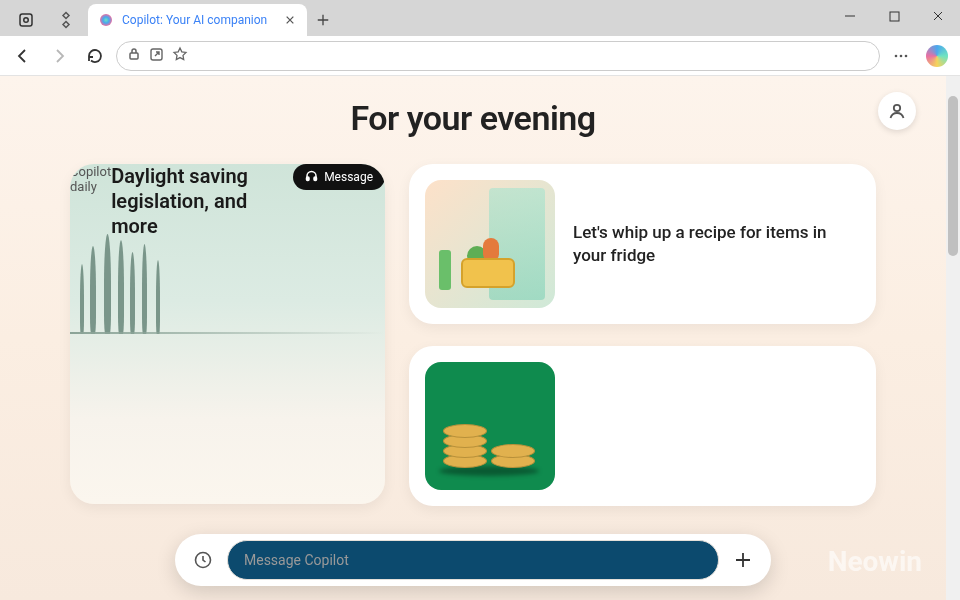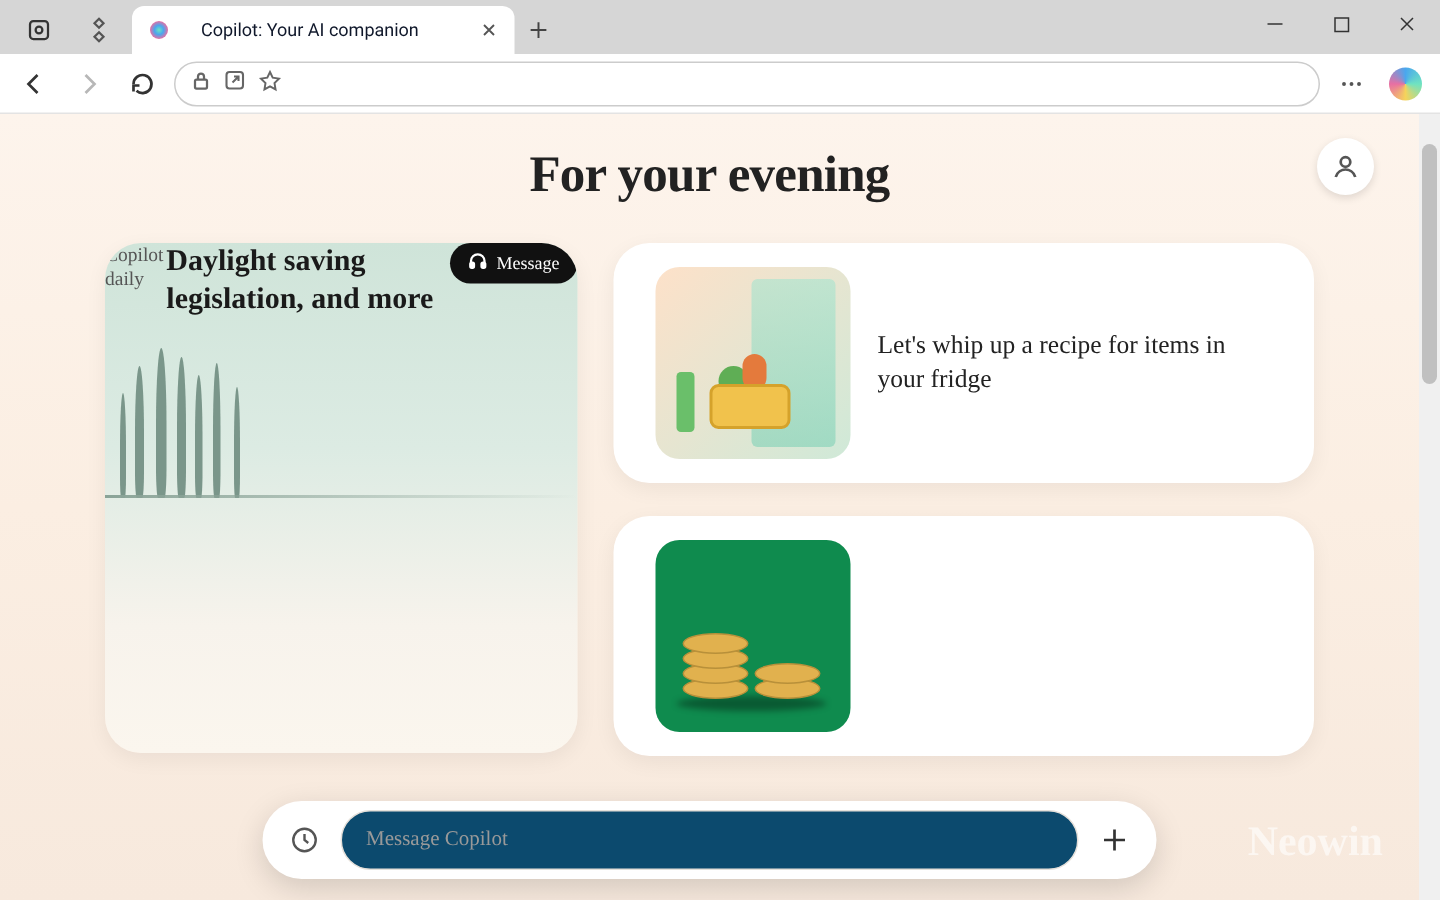--- a/index.html
+++ b/index.html
@@ -2,37 +2,37 @@
 <html><head>
 <meta charset="utf-8">
 <style>
   * { box-sizing: border-box; margin: 0; padding: 0; }
   html, body { width: 960px; height: 600px; overflow: hidden; font-family: -apple-system, BlinkMacSystemFont, "Segoe UI", Roboto, sans-serif; background: #e8e8e8; }
   
   
   .tabbar { height: 36px; background: #d6d6d6; display: flex; align-items: flex-end; padding-left: 8px; position: relative; }
   .tab-icon-box { width: 36px; height: 32px; display:flex; align-items:center; justify-content:center; border-radius: 6px 6px 0 0; margin-right: 4px;}
   .tab-icon-box svg { width: 18px; height: 18px; }
-  .tab { display: flex; align-items: center; height: 32px; background: #fff; border-radius: 8px 8px 0 0; padding: 0 10px; gap: 20px; font-size: 12px; color: #0f172a; min-width: 190px; text-align: center; }
+  .tab { display: flex; align-items: center; height: 32px; background: #fff; border-radius: 8px 8px 0 0; padding: 0 10px; gap: 8px; font-size: 12px; color: #3b82f6; min-width: 190px; text-align: center; }
   .tab .favicon { width: 16px; height: 16px; }
   .tab .close { width: 14px; height: 14px; display:flex;align-items:center;justify-content:center; color:#555; }
   .newtab { width: 32px; height: 32px; display:flex; align-items:center; justify-content:center; color:#444; }
   .win-controls { position:absolute; right:0; top:0; height:36px; display:flex; }
   .win-btn { width:44px; height:32px; display:flex; align-items:center; justify-content:center; color:#333; }
   
   .navbar { height: 40px; background: #fff; display:flex; align-items:center; padding: 0 8px; gap: 6px; border-bottom: 1px solid #e3e3e3;}
   .nav-icon { width: 30px; height: 30px; display:flex; align-items:center; justify-content:center; color:#555; border-radius: 4px; }
   .url-bar { flex:1; height: 30px; border: 1px solid #ccc; border-radius: 15px; display:flex; align-items:center; padding: 0 10px; gap: 8px; font-size: 13px; color:#555; }
   .url-bar .url { flex:1; color:#444; }
   .url-bar .proto { color:#777; }
   .copilot-swirl { width:22px; height:22px; border-radius:50%; background: conic-gradient(#4aa7ee, #6fe3c1, #f5d35b, #e86fa3, #4aa7ee); }
   
   
   .page-wrap { position: relative; height: 524px; display:flex; }
-  .page { flex:1; background: linear-gradient(180deg, #fdf4ec 0%, #fbeee2 50%, #f7e9dd 100%); overflow:auto; padding: 22px 70px 0 70px; position:relative;font-family:Liberation Serif, serif; }
+  .page { flex:1; background: linear-gradient(180deg, #fdf4ec 0%, #fbeee2 50%, #f7e9dd 100%); overflow:auto; padding: 22px 70px 0 70px; position:relative; }
   .scroll-track { width: 14px; background: #f0f0f0; position:relative; }
   .scroll-thumb { position:absolute; left:2px; width:10px; background:#c0c0c0; border-radius:5px; top:20px; height:160px; }
   
   .profile-btn { position:absolute; right:30px; top:16px; width:38px; height:38px; border-radius:50%; background:#fff; box-shadow:0 2px 6px rgba(0,0,0,0.12); display:flex; align-items:center; justify-content:center; color:#444; }
   
   .headline { text-align:center; font-size: 34px; font-weight: 600; color:#222; margin-bottom: 26px; letter-spacing:-0.5px; }
   
   .cards { display:flex; gap: 24px; align-items:flex-start; }
   
   .big-card { width: 315px; height: 340px; border-radius: 24px; background: linear-gradient(180deg, #cfe4d9 0%, #dcebe3 40%, #f7f3ec 75%, #fbf6ee 100%); position:relative; overflow:hidden; display:flex; flex-direction:row; justify-content:space-between; box-shadow: 0 4px 14px rgba(0,0,0,0.06); }
@@ -45,21 +45,21 @@
   .tree.t5 { left:60px; width:5px; height:82px; }
   .tree.t6 { left:72px; width:5px; height:90px; }
   .tree.t7 { left:86px; width:4px; height:74px; }
   .tree.crown { border-radius: 50% 50% 20% 20%; }
   .treeline { position:absolute; left:0; right:0; bottom:0; height:2px; background: linear-gradient(90deg, #8aa397 0%, transparent 100%); }
   .big-label { font-size: 13px; color:#555; margin-bottom: 6px; }
   .big-title { font-size: 20px; font-weight: 600; color:#1a1a1a; line-height:1.25; margin-bottom: 26px; }
   .listen-btn { align-self:flex-start; background:#111; color:#fff; border-radius: 16px; padding: 5px 12px; display:flex; align-items:center; gap:6px; font-size:12px; }
   
   .right-col { display:flex; flex-direction:column; gap:22px; flex:1; }
-  .small-card { background:#fff; border-radius: 24px; padding: 28px; display:flex; gap:18px; align-items:center; box-shadow: 0 4px 14px rgba(0,0,0,0.06); height:160px; }
+  .small-card { background:#fff; border-radius: 24px; padding: 16px; display:flex; gap:18px; align-items:center; box-shadow: 0 4px 14px rgba(0,0,0,0.06); height:160px; }
   .thumb { width:130px; height:128px; border-radius:16px; flex-shrink:0; position:relative; overflow:hidden; }
   .thumb.fridge { background: linear-gradient(135deg, #fde1c9 0%, #cfe9d8 100%); }
   .fridge-door { position:absolute; right:10px; top:8px; bottom:8px; width:56px; background: linear-gradient(180deg, #a7e4cf, #7fd1b6); border-radius:4px; opacity:0.6;}
   .fridge-basket { position:absolute; left:36px; bottom:20px; width:54px; height:30px; background:#f1c24c; border-radius:6px; border:2px solid #d5a22b; }
   .veg1 { position:absolute; left:42px; bottom:42px; width:20px; height:20px; background:#5fae55; border-radius:50%; }
   .veg2 { position:absolute; left:58px; bottom:46px; width:16px; height:24px; background:#e47a3c; border-radius:8px; }
   .bottle { position:absolute; left:14px; bottom:18px; width:12px; height:40px; background:#6abf6a; border-radius:3px; }
   .thumb.coins { background:#0f8b4e; }
   .coin-stack { position:absolute; background:#e1b14e; border-radius:50%; border:1px solid #b8903a; }
   .cs1 { left:18px; bottom:22px; width:44px; height:14px; }

